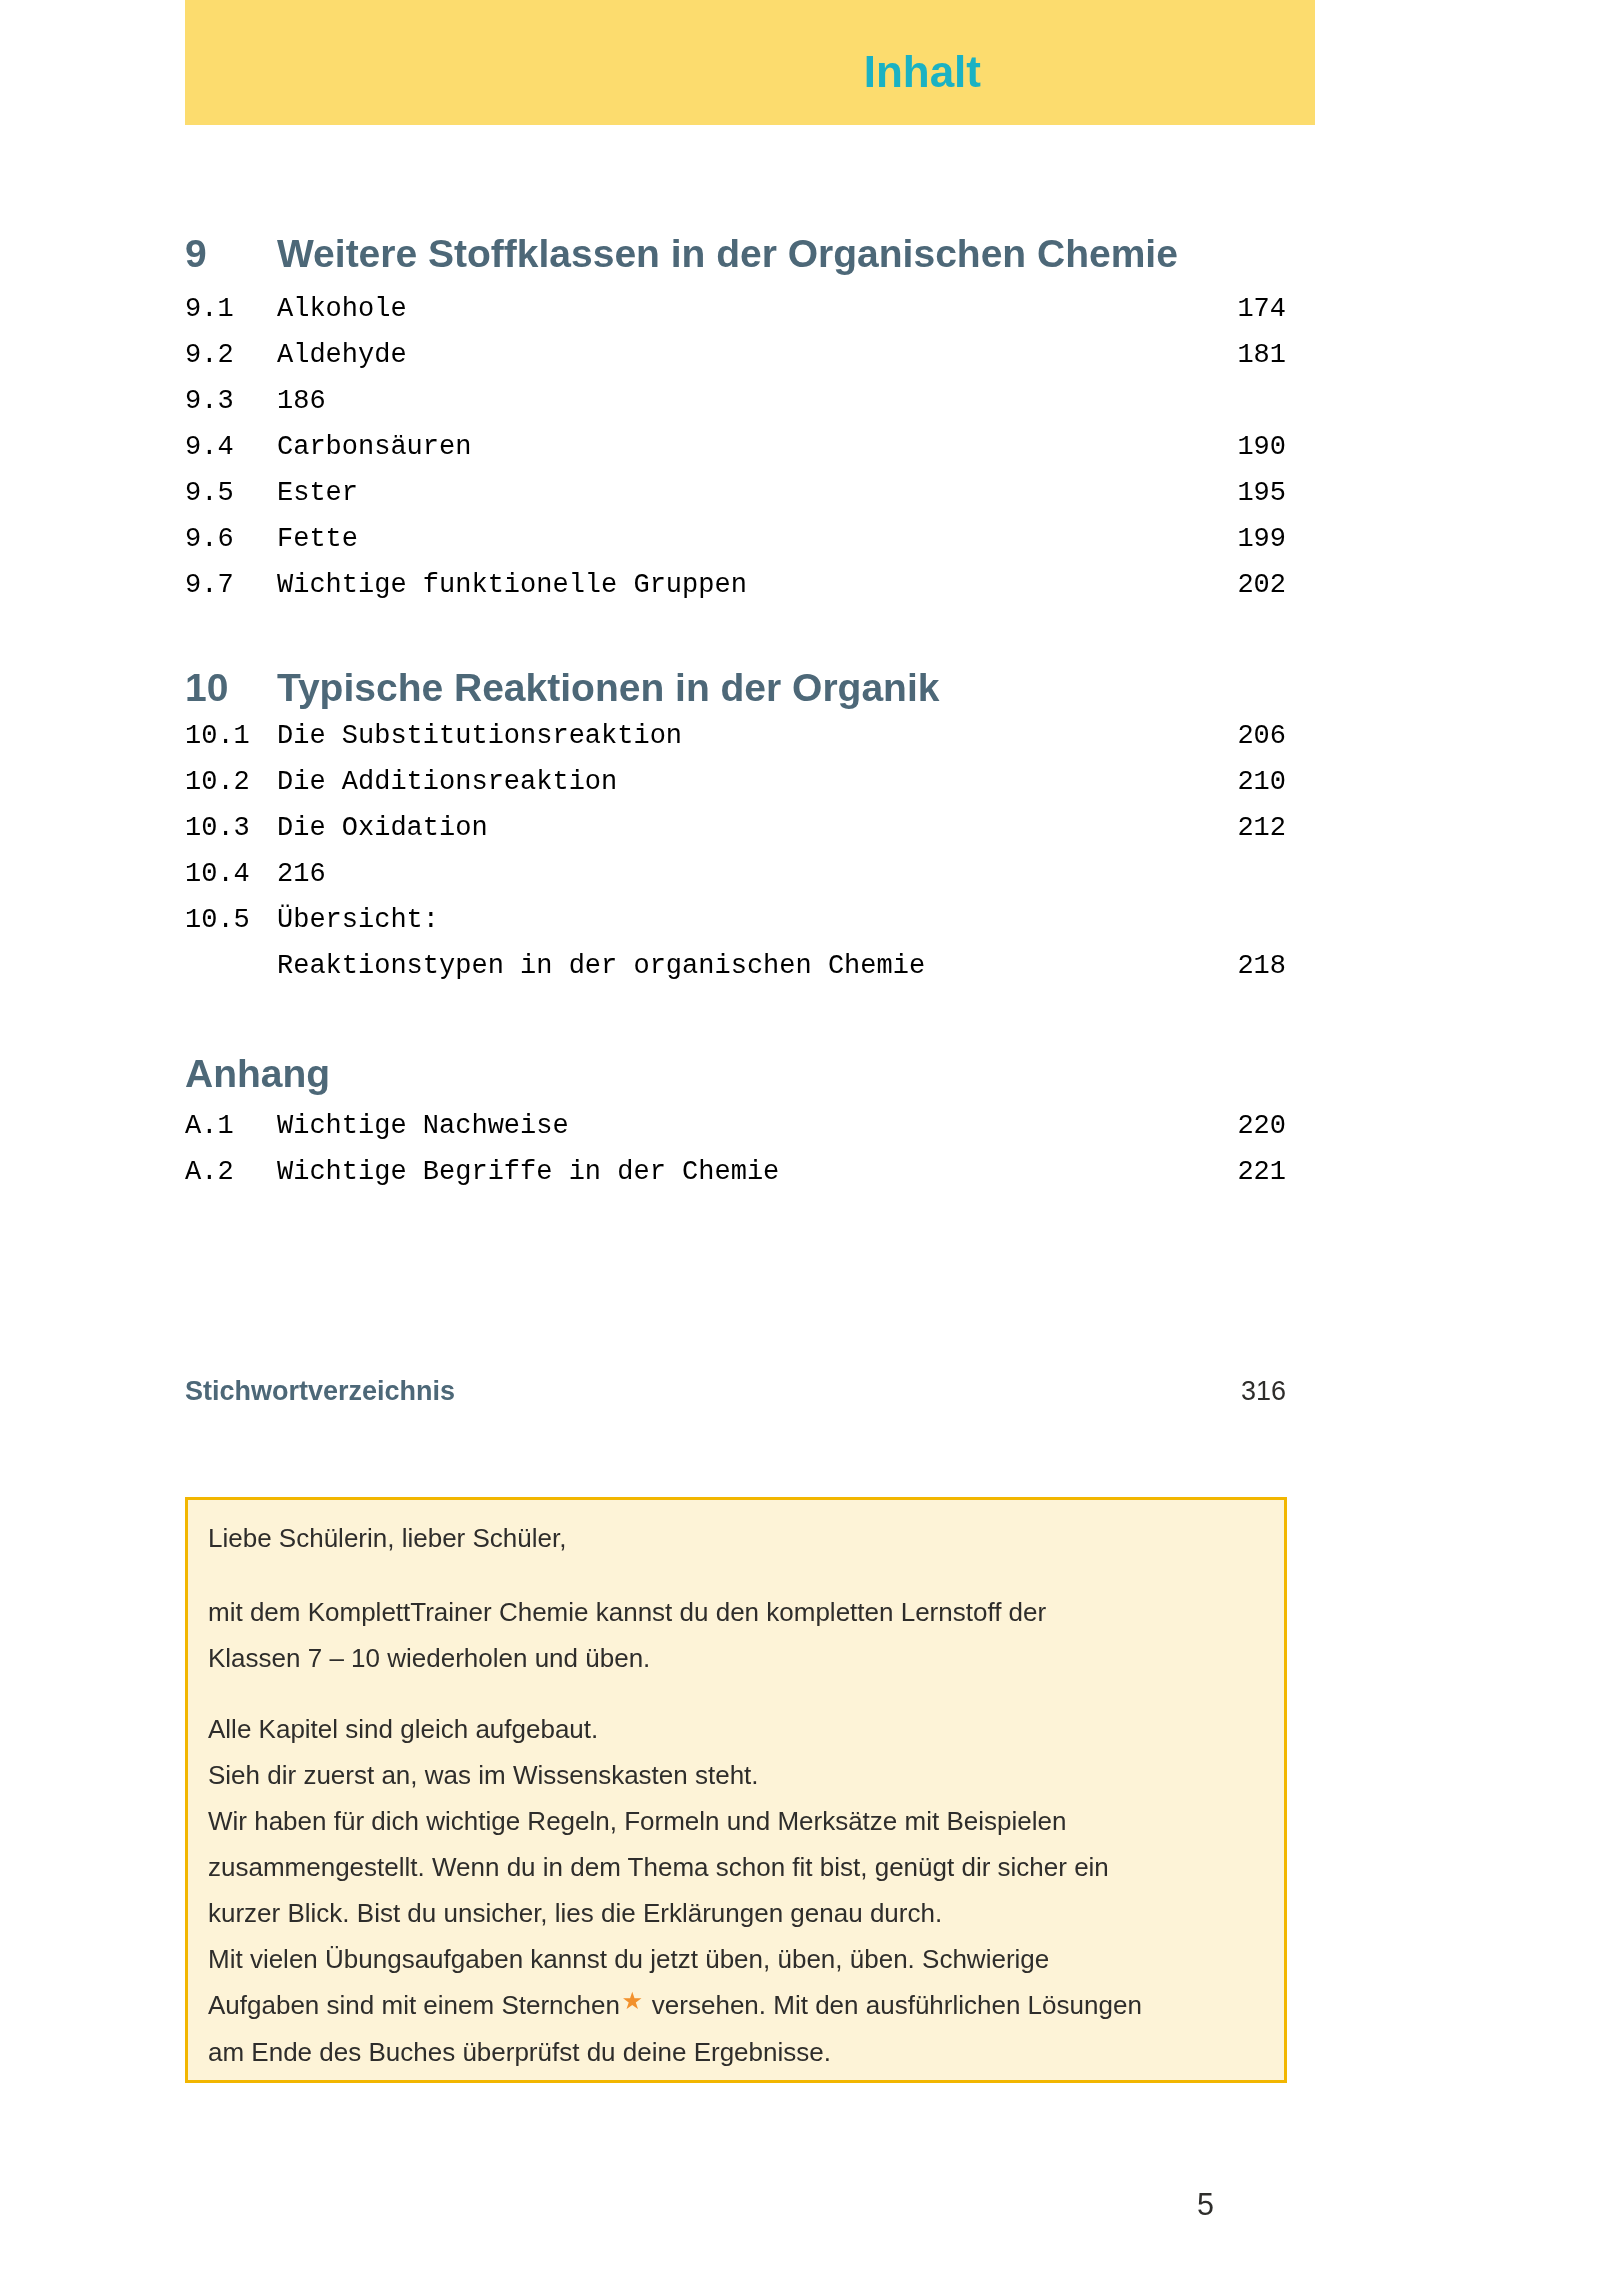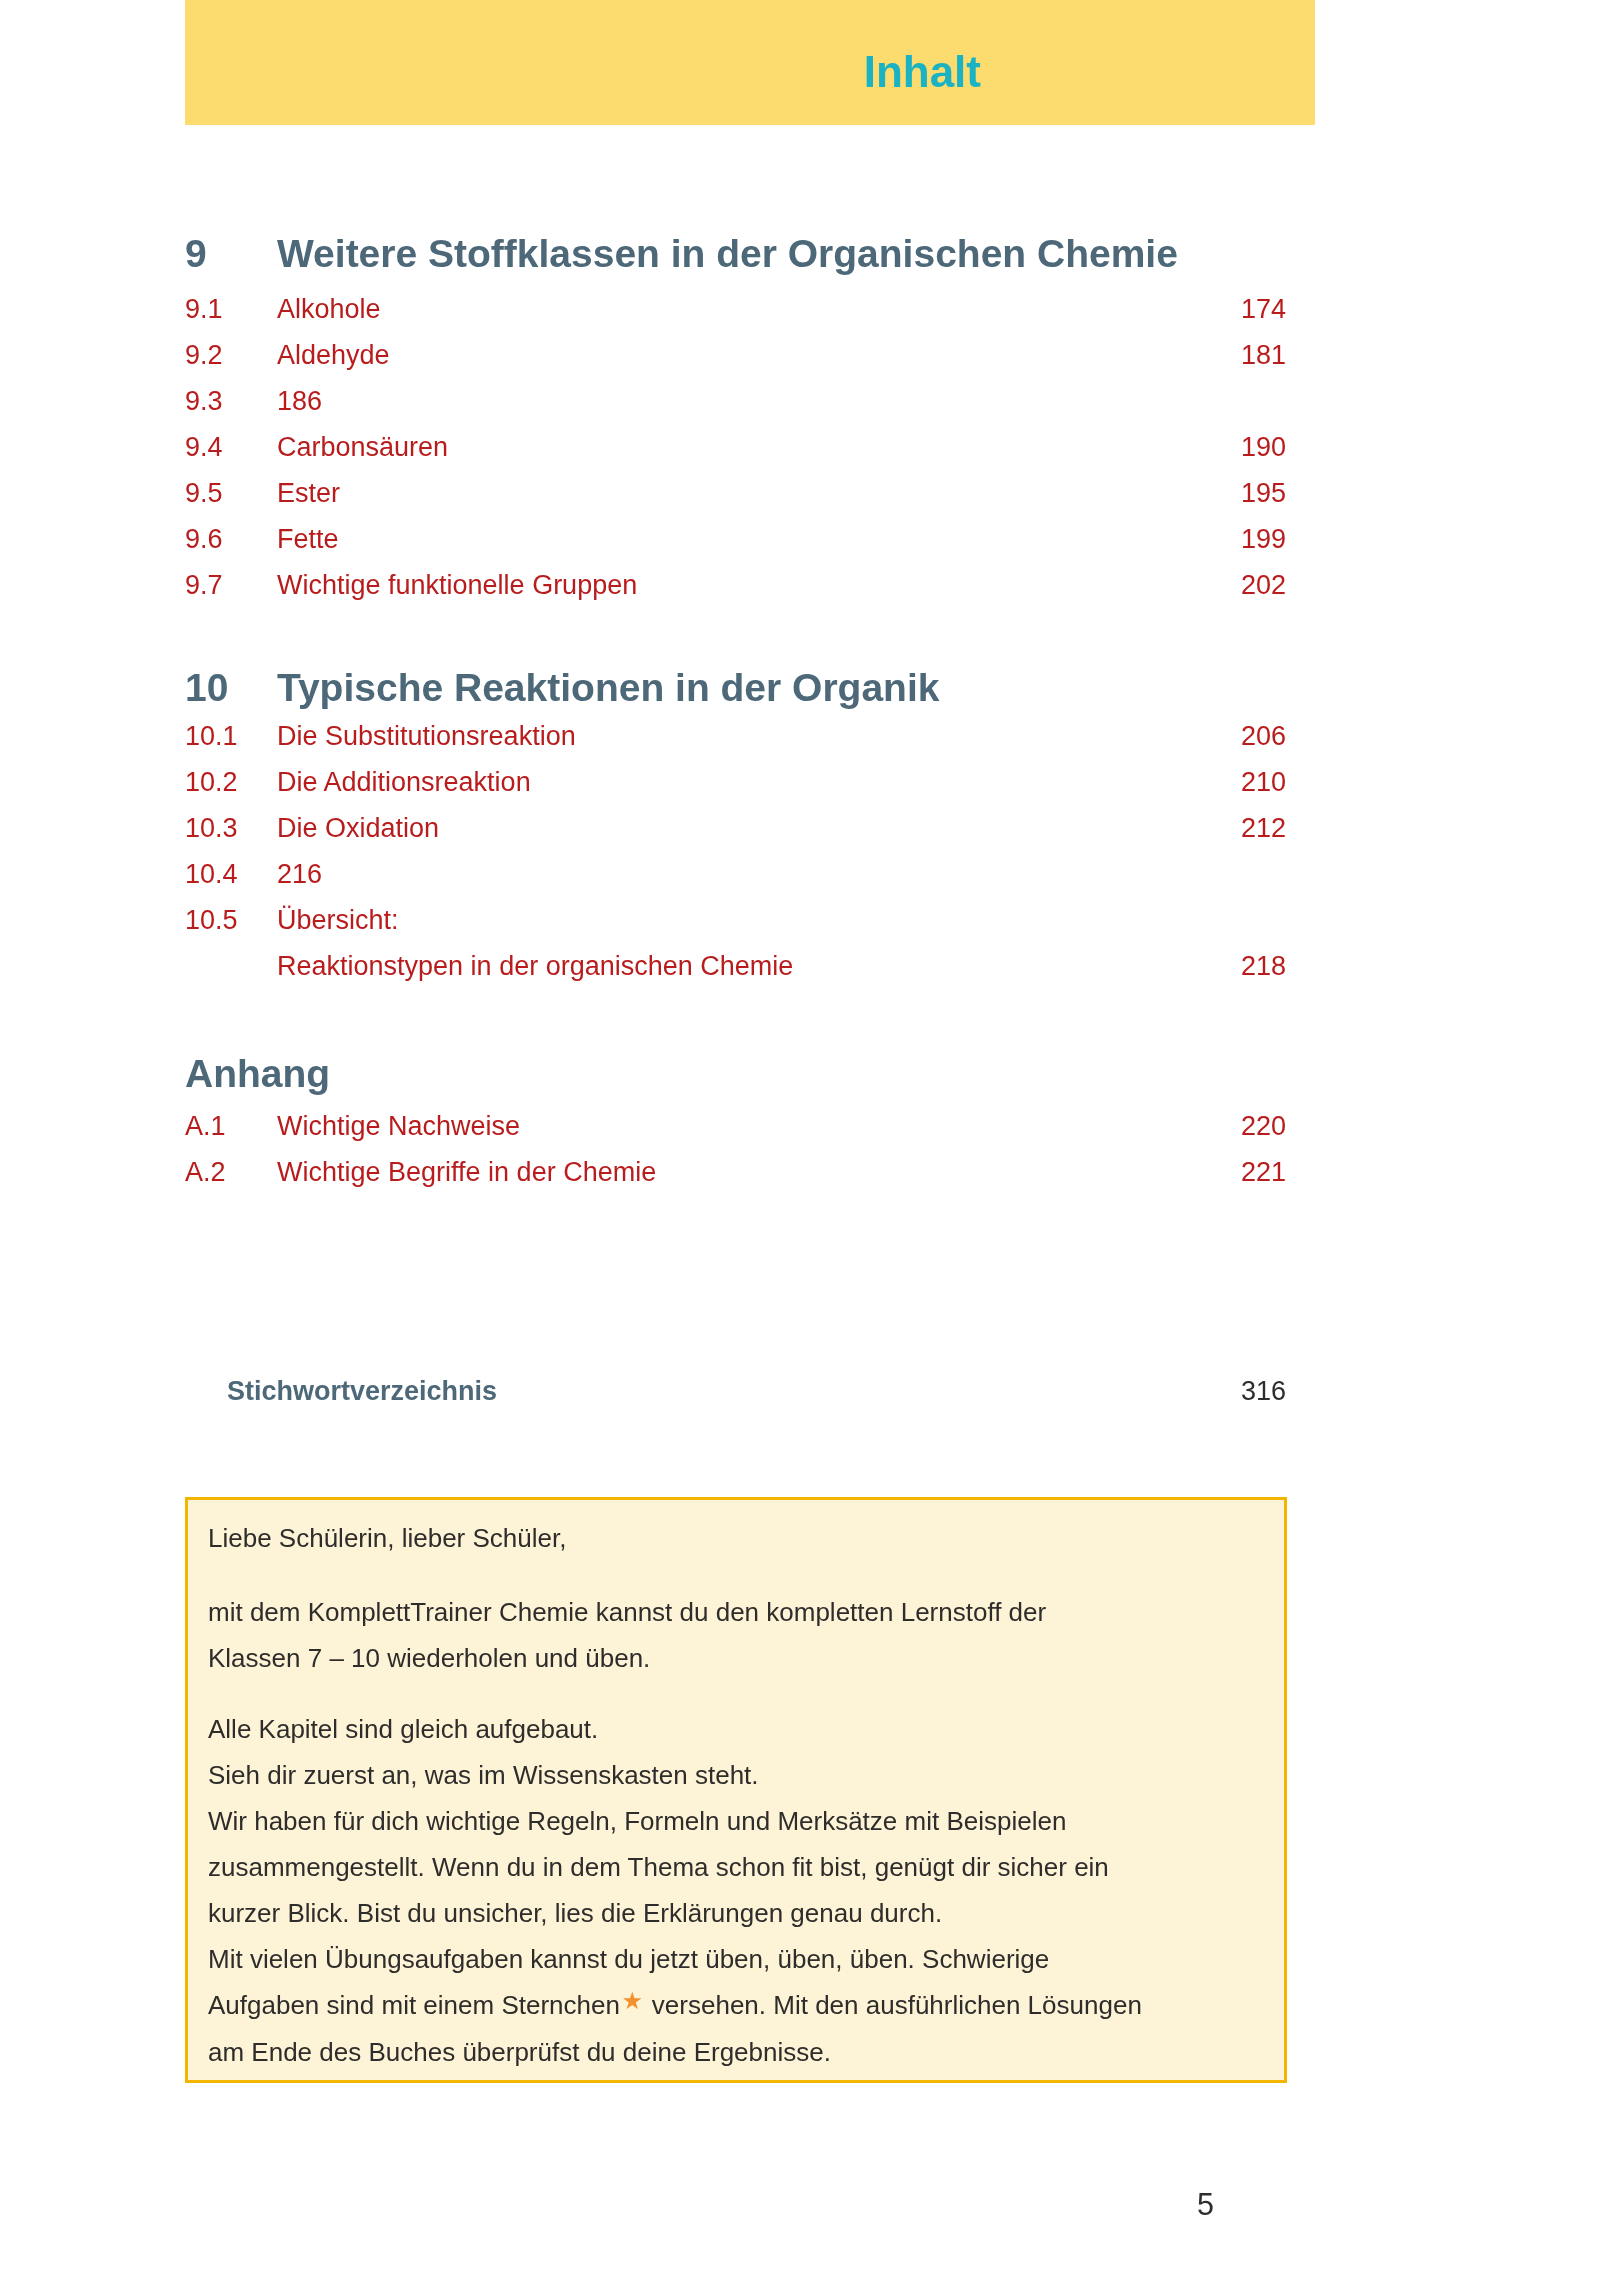--- a/index.html
+++ b/index.html
@@ -43,21 +43,22 @@
     font-size: 39px;
     font-weight: bold;
     color: #4d6878;
     white-space: nowrap;
   }
   .sec-heading .num { width: 92px; flex: none; }
   .toc-row {
     display: flex;
     line-height: 46px;
     font-size: 27px;
-    color: #b91c1c;
+    color: #000000;
+    font-family: Liberation Mono, monospace;
   }
   .toc-row .num { width: 92px; flex: none; }
   .toc-row .title { flex: 1; white-space: nowrap; }
   .toc-row .pg { flex: none; text-align: right; }
 
   #sec9 { top: 231px; }
   #sec9 .sec-heading { margin-bottom: 8.8px; }
   #sec10 { top: 665px; }
   #sec10 .sec-heading { margin-bottom: 2.4px; }
   #anhang { top: 1051px; }
@@ -80,21 +81,20 @@
     white-space: nowrap;
   }
   #stichwort { top: 1368px; }
   #stichwort .mid-title {
     flex: 1;
     font-size: 27px;
     line-height: 46px;
     font-weight: bold;
     color: #4d6878;
     white-space: nowrap;
-    margin-left: 42px;
   }
   .big-row .pg {
     flex: none;
     font-size: 27px;
     line-height: 46px;
     font-weight: normal;
     color: #2e2d2b;
   }
 
   

